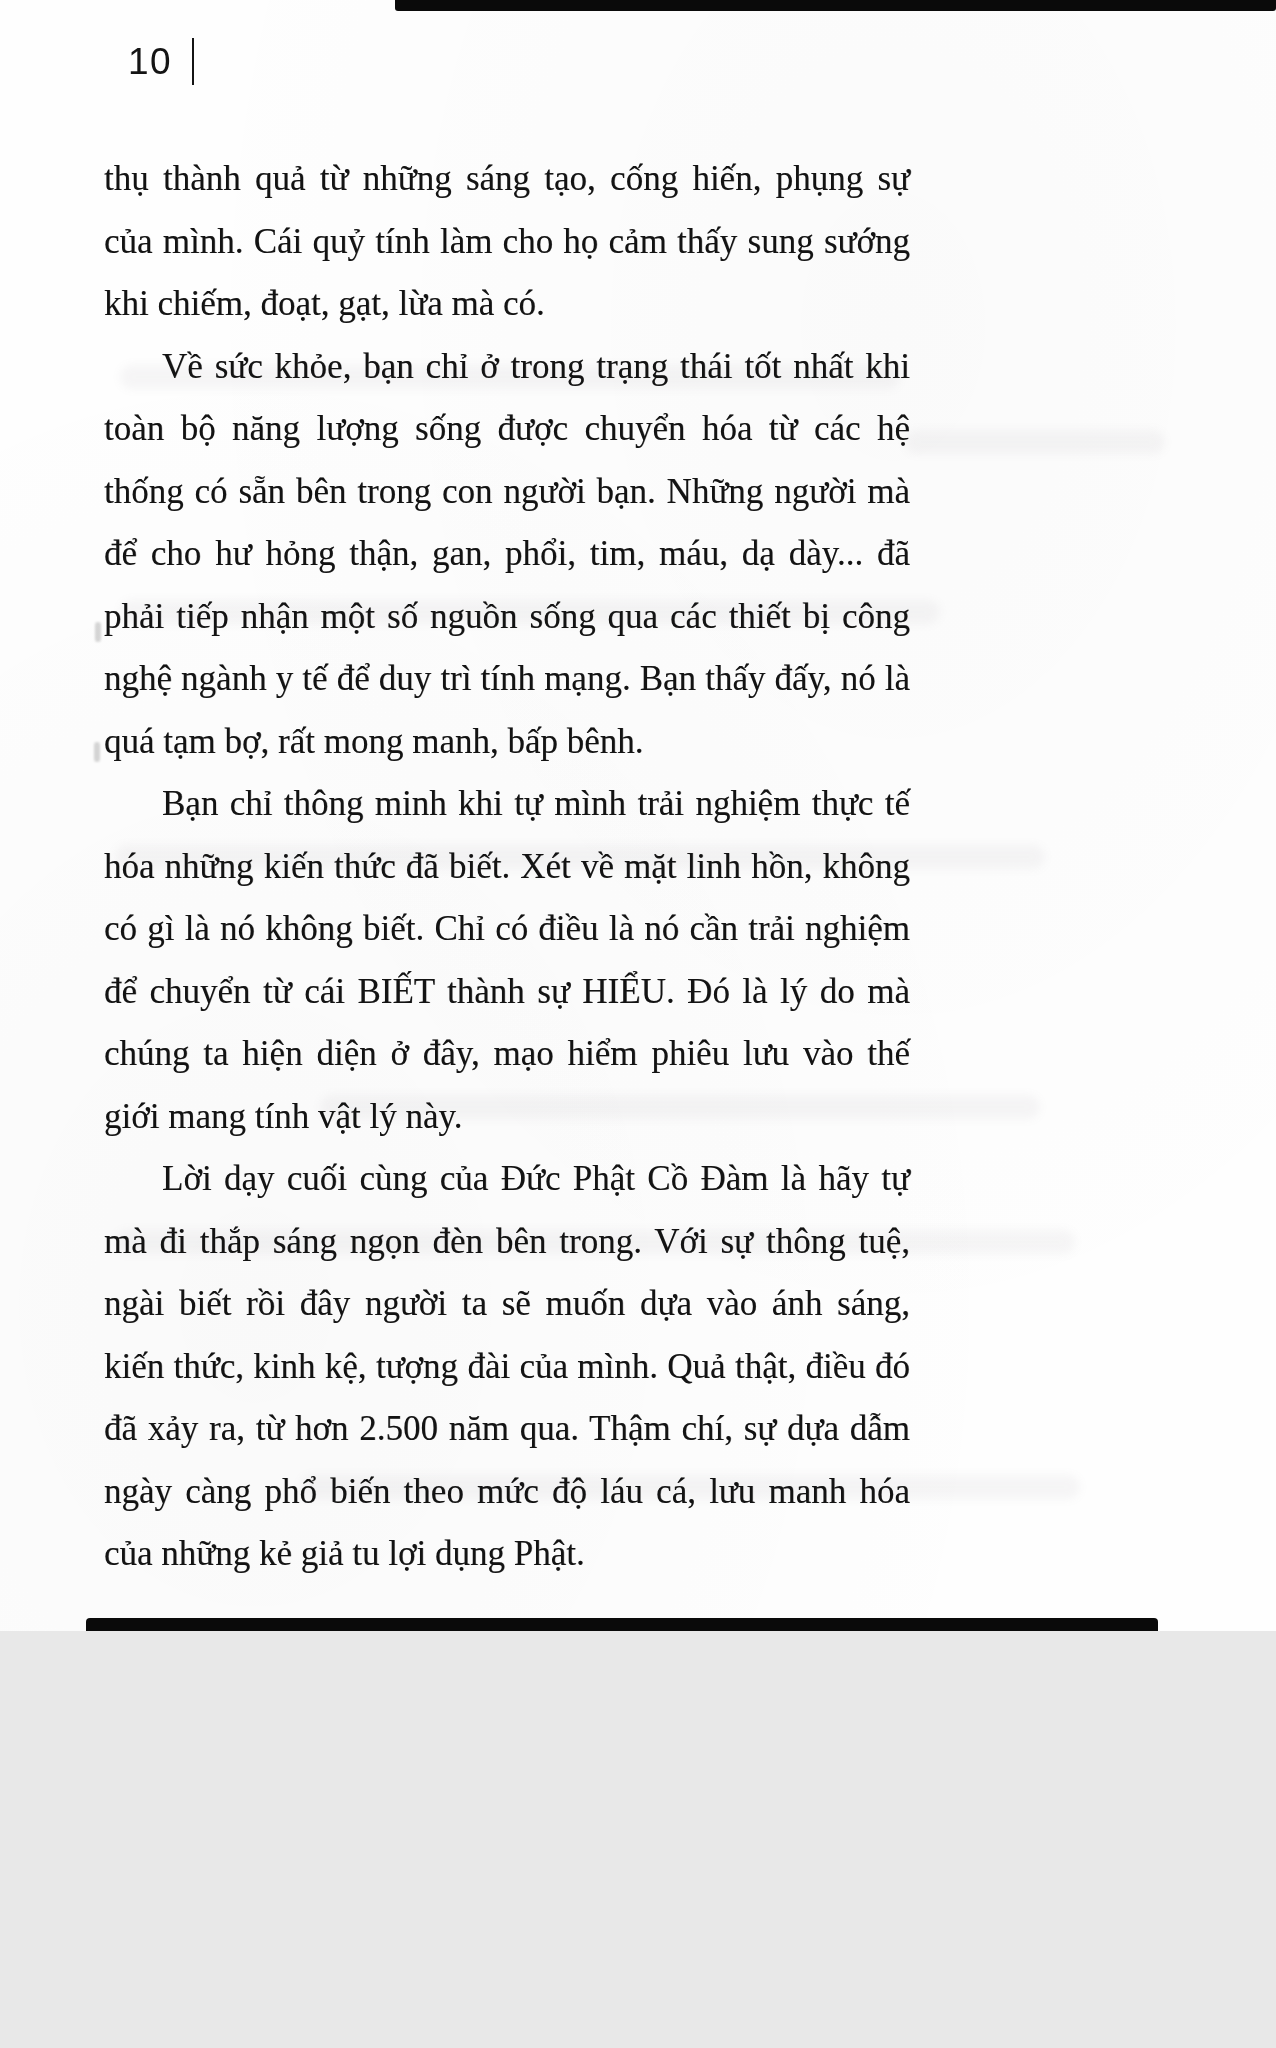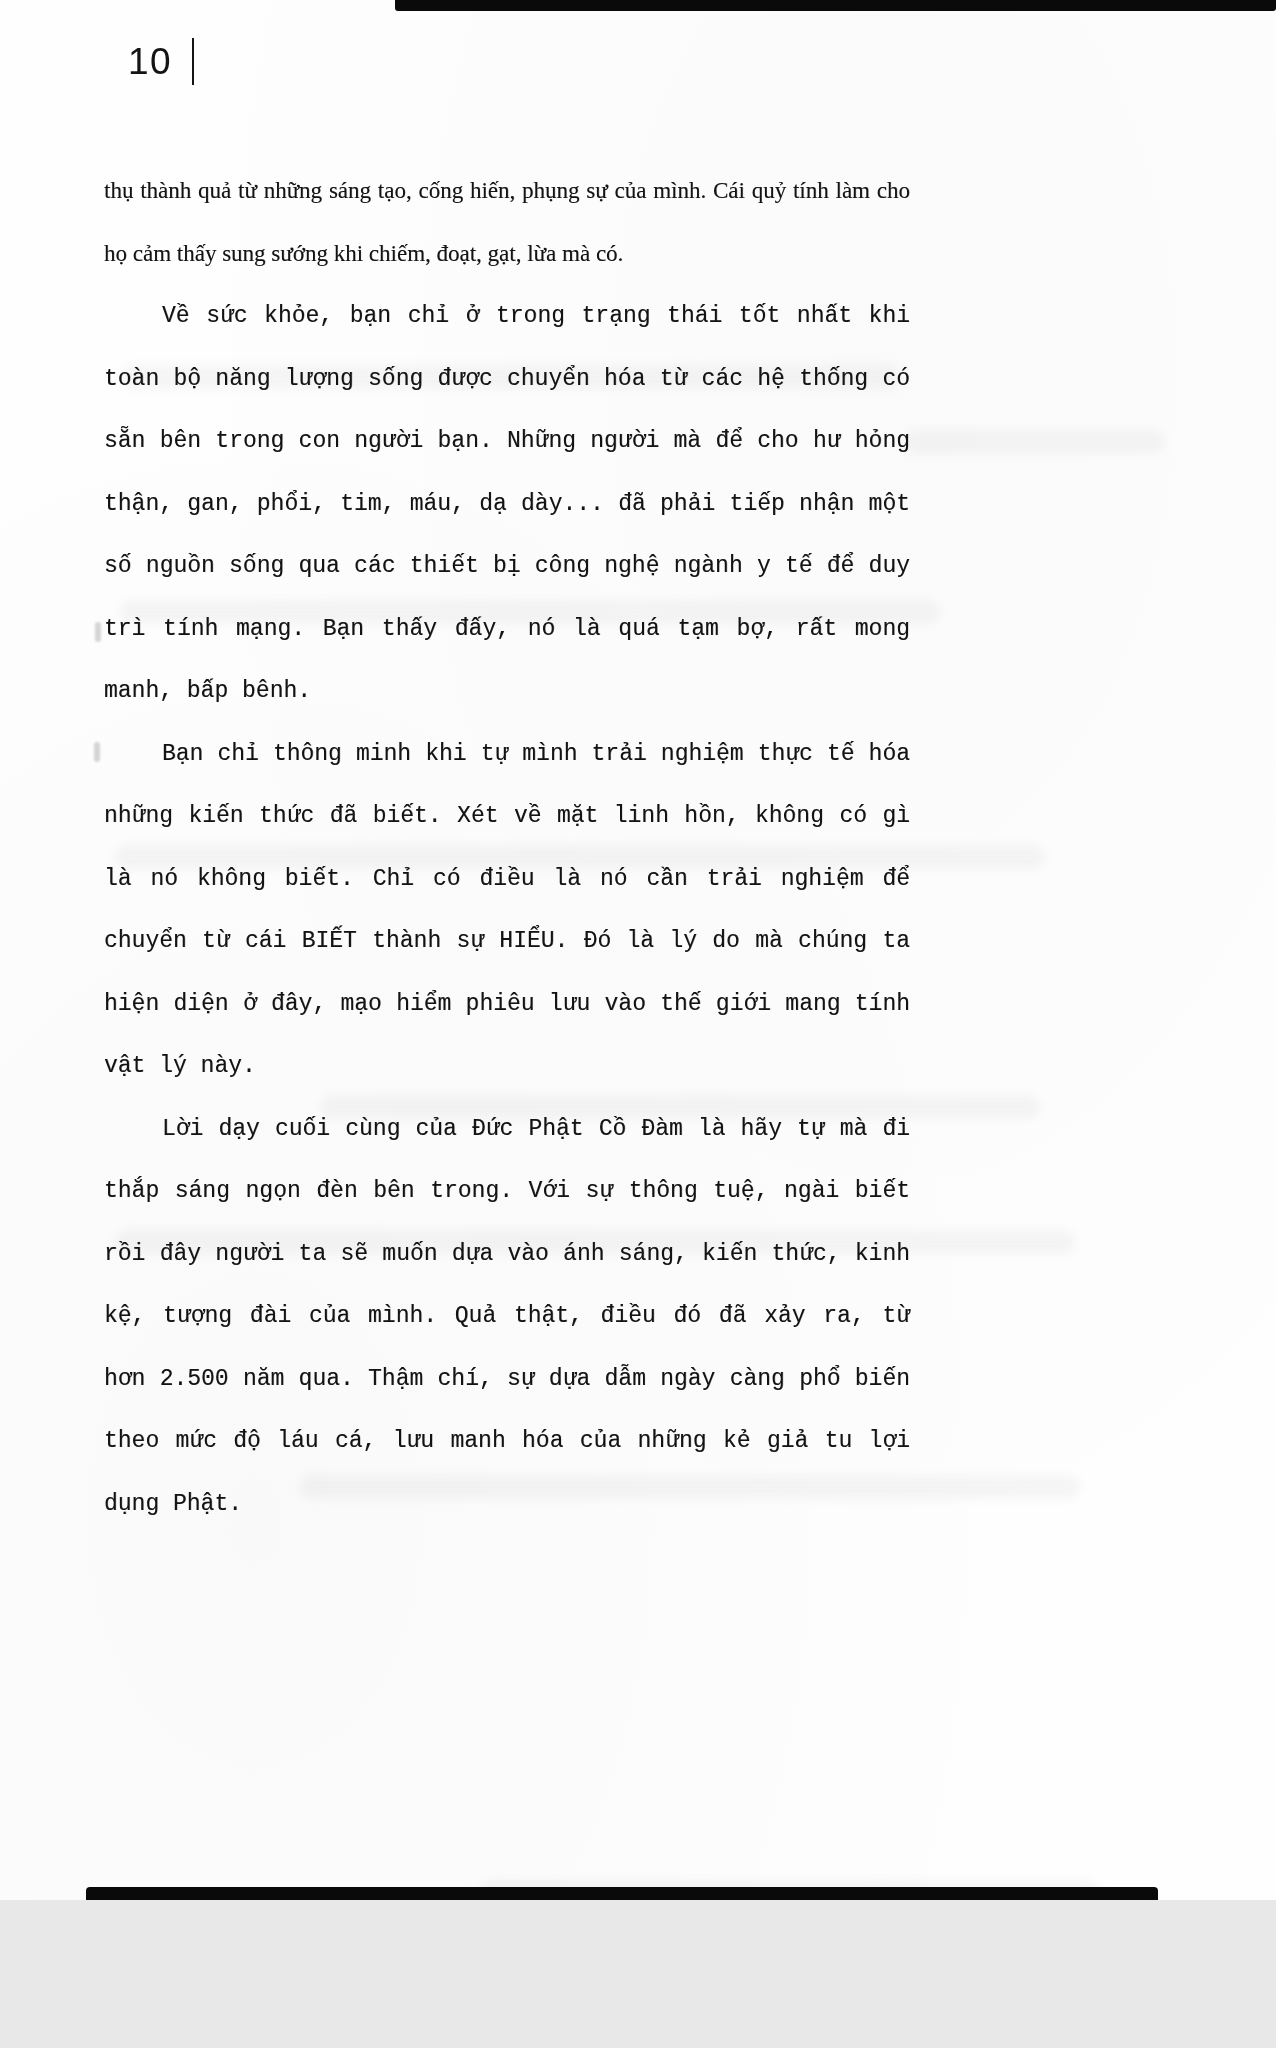--- a/index.html
+++ b/index.html
@@ -3,21 +3,21 @@
 <meta charset="utf-8">
 <style>
   html, body {
     margin: 0;
     padding: 0;
     background: #e8e8e8;
   }
   .page {
     position: relative;
     width: 1276px;
-    height: 1900px;
+    height: 1631px;
     margin: 0 auto;
     background:
       radial-gradient(ellipse at 70% 20%, rgba(0,0,0,0.015), transparent 60%),
       radial-gradient(ellipse at 20% 80%, rgba(0,0,0,0.02), transparent 55%),
       #fefefe;
     overflow: hidden;
     font-family: "Liberation Serif", serif;
   }
 
   
@@ -55,31 +55,31 @@
   }
   .header .divider {
     width: 2px;
     height: 47px;
     background: #141414;
   }
 
   
   .body-text {
     position: absolute;
-    top: 160px;
+    top: 148px;
     left: 104px;
     width: 806px;
-    font-size: 23px;
+    font-size: 35px;
     line-height: 62.5px;
     text-align: justify;
     color: #131313;
     text-shadow: 0.4px 0.4px 0.6px rgba(0,0,0,0.35);
   }
   .para { margin: 0; }
-  .para.indent { text-indent: 58px; font-family: Liberation Mono, monospace; }
+  .para.indent { text-indent: 58px; }
 
   
   .ghost {
     position: absolute;
     height: 24px;
     background: #8d8690;
     opacity: 0.07;
     filter: blur(5px);
     border-radius: 12px;
     pointer-events: none;

